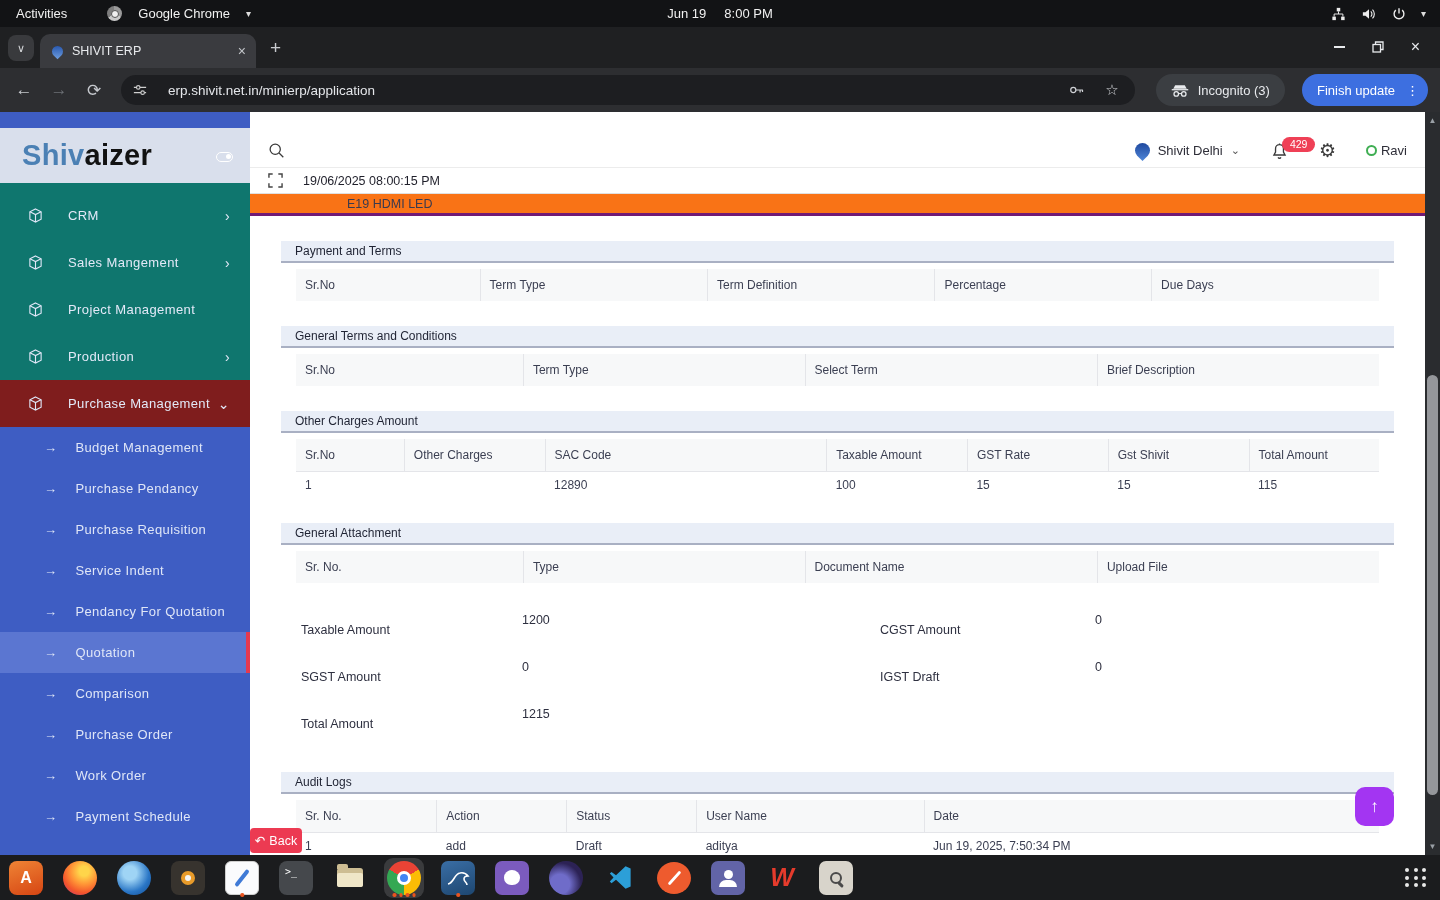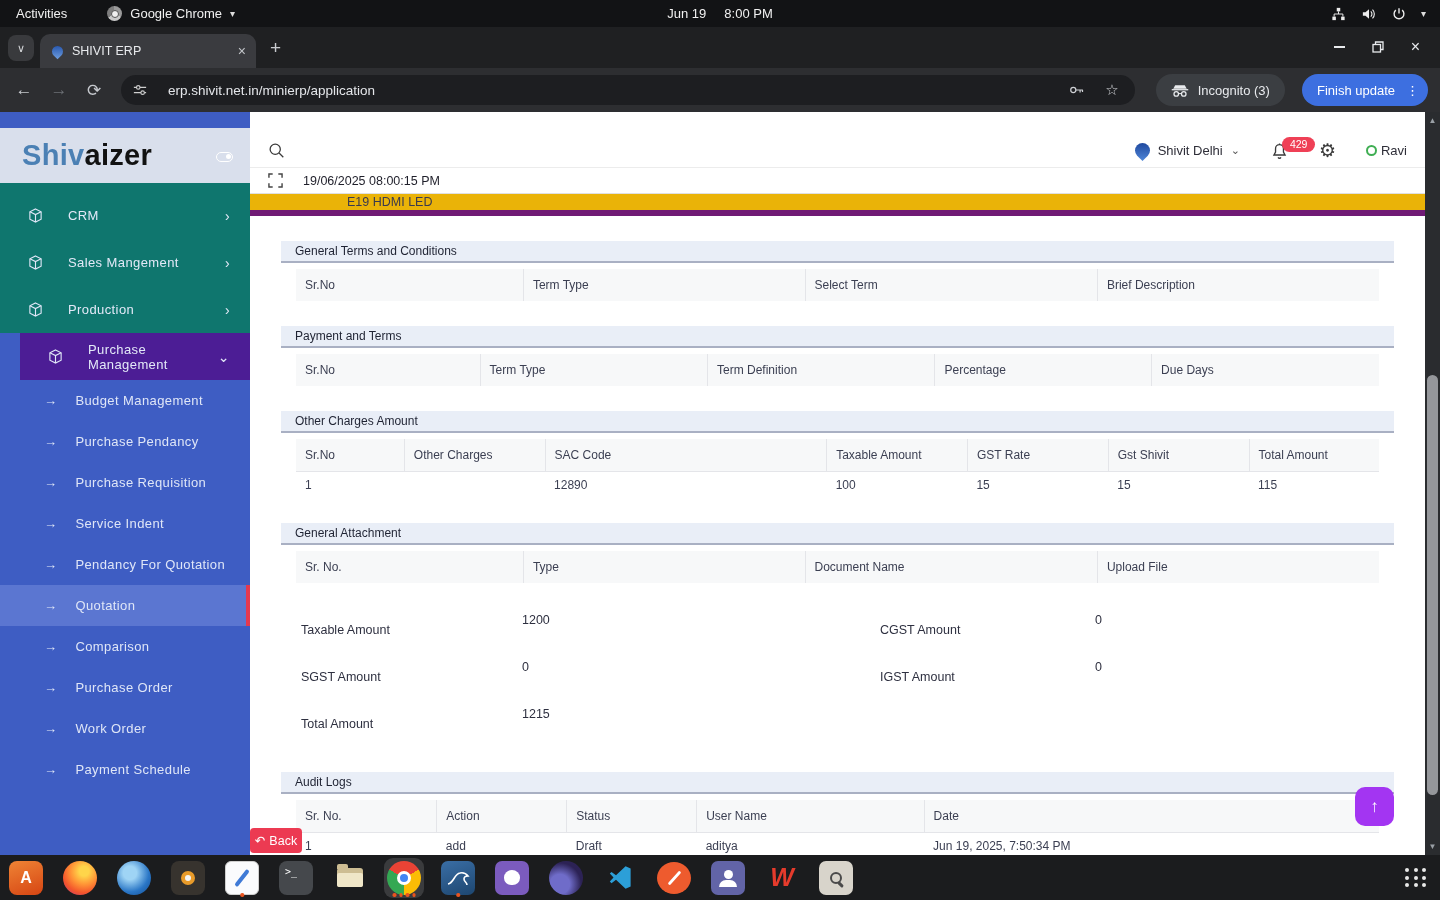--- a/index.html
+++ b/index.html
@@ -4,21 +4,21 @@
 <style>
   *{box-sizing:border-box;margin:0;padding:0;}
   html,body{width:1440px;height:900px;overflow:hidden;}
   body{font-family:"Liberation Sans","DejaVu Sans",sans-serif;background:#000;}
   .screen{position:relative;width:1440px;height:900px;background:#fff;overflow:hidden;}
 
   
   .ubuntu-bar{position:absolute;top:0;left:0;right:0;height:27px;background:#121315;color:#f1f1f1;
     display:flex;align-items:center;font-size:13px;z-index:50;}
   .ub-left{display:flex;align-items:center;gap:40px;padding-left:16px;}
-  .ub-appmenu{display:flex;align-items:center;gap:8px;}
+  .ub-appmenu{display:flex;align-items:center;gap:16px;}
   .mini-chrome{width:15px;height:15px;border-radius:50%;background:conic-gradient(#9a9a9a 0 33%,#c9c9c9 33% 66%,#7e7e7e 66% 100%);position:relative;}
   .mini-chrome::after{content:"";position:absolute;inset:3.5px;border-radius:50%;background:#efefef;border:1px solid #555;}
   .ub-clock{position:absolute;left:50%;transform:translateX(-50%);display:flex;gap:18px;}
   .ub-right{margin-left:auto;display:flex;align-items:center;gap:15px;padding-right:14px;}
   .caret{font-size:10px;color:#ddd;}
 
   
   .tabstrip{position:absolute;top:27px;left:0;right:0;height:41px;background:#1f2022;display:flex;align-items:flex-end;z-index:49;}
   .tab-search{width:26px;height:26px;border-radius:8px;background:#393a3d;color:#d7d9dc;display:flex;align-items:center;justify-content:center;
     font-size:11px;margin:0 6px 7px 8px;}
@@ -55,21 +55,21 @@
   .sidebar{position:absolute;left:0;top:0;width:250px;height:100%;background:#3e5dc3;overflow:hidden;}
   .logo-band{position:absolute;top:16px;left:0;width:250px;height:55px;background:#d9dfec;z-index:3;
     display:flex;align-items:center;padding-left:22px;}
   .logo-text{font-size:29px;font-weight:bold;letter-spacing:.3px;color:#121212;}
   .logo-text .p1{color:#4b80b4;}
   .logo-toggle{position:absolute;right:17px;top:24px;width:17px;height:10px;border:1.6px solid #fff;border-radius:6px;}
   .logo-toggle::after{content:"";position:absolute;right:1px;top:1px;width:5px;height:5px;border-radius:50%;background:#fff;}
   .side-menu{position:absolute;top:33px;left:0;right:0;z-index:1;}
   .side-item{height:47px;display:flex;align-items:center;padding:0 20px 0 28px;color:#e3e9f8;font-size:13px;
     letter-spacing:.4px;background:#0f766e;cursor:pointer;}
-  .side-item.active{background:#4c1d95;margin-left:20px;}
+  .side-item.active{background:#7f1d1d;}
   .side-item svg{margin-right:25px;flex:0 0 auto;}
   .side-chev{margin-left:auto;font-size:14px;}
   .sub-item{height:41px;display:flex;align-items:center;padding:0 20px 0 44px;color:#dfe6f7;font-size:13px;
     letter-spacing:.4px;cursor:pointer;}
   .sub-item .arrow{margin-right:18px;font-size:13px;}
   .sub-item.active{background:#5b76d1;box-shadow:inset -4px 0 0 #e4394f;}
 
   
   .content{position:absolute;left:250px;right:15px;top:0;bottom:0;background:#fff;overflow:hidden;}
   .app-header{height:34px;border-bottom:1px solid #ececec;display:flex;align-items:center;padding:0 18px;margin-top:22px;}
@@ -77,21 +77,21 @@
   .org{display:flex;align-items:center;gap:8px;font-size:13px;color:#2e2e38;}
   .org .chev{font-size:11px;color:#555;}
   .bell-wrap{position:relative;display:flex;align-items:center;}
   .badge{position:absolute;left:12px;top:-4px;background:#ef4056;color:#fff;font-size:10.5px;border-radius:9px;
     padding:2px 8px;line-height:1.1;}
   .gear{font-size:19px;color:#3a3a3a;}
   .user{display:flex;align-items:center;gap:4px;font-size:13px;color:#2e2e38;}
   .user-dot{width:11px;height:11px;border-radius:50%;border:2px solid #3fae53;background:#fff;}
   .subheader{height:26px;border-bottom:1px solid #e0e0e0;display:flex;align-items:center;gap:20px;
     padding:0 18px;font-size:12.5px;color:#1f1f2a;}
-  .partial-row{height:22px;background:#eab308;border-bottom:6px solid #701a75;font-size:12.5px;color:#3a3a4e;
+  .partial-row{height:22px;background:#f97316;border-bottom:3px solid #701a75;font-size:12.5px;color:#3a3a4e;
     padding-left:97px;display:flex;align-items:center;}
   .body-scroll{padding:0 31px;}
   .erp-section{margin-top:25px;}
   .sec-header{height:22px;background:#e9eef7;border-bottom:2px solid #a9b0c3;display:flex;align-items:center;
     padding-left:14px;font-size:12px;color:#1f2333;}
   .erp-section table{margin:6px 15px 0;width:calc(100% - 30px);border-collapse:collapse;font-size:12px;color:#3b3f52;table-layout:fixed;border:hidden;}
   .erp-section th{height:32px;font-weight:normal;text-align:left;padding:0 9px;background:#f7f8f9;border:1px solid #e4e5e9;}
   .erp-section td{height:27px;padding:0 9px;border-bottom:1px solid #d9dade;background:#fff;}
   .summary{margin:23px 15px 0;display:grid;grid-template-columns:226px 353px 220px 1fr;grid-auto-rows:47px;}
   .sum-label{display:flex;align-items:center;font-size:12.5px;color:#2e3040;padding-left:5px;}
@@ -263,20 +263,27 @@
                 <path d="M2 4l6 3 6-3M8 7v8"></path>
               </svg>
               <span class="side-label">Sales Mangement</span>
               <span class="side-chev">›</span>
             </div>
             <div class="side-item">
               <svg width="15" height="15" viewBox="0 0 16 16" stroke="#dfe6f7" fill="none" stroke-width="1.2">
                 <path d="M8 1l6 3v8l-6 3-6-3V4z"></path>
                 <path d="M2 4l6 3 6-3M8 7v8"></path>
               </svg>
+              <span class="side-label">Project Management</span>
+            </div>
+            <div class="side-item">
+              <svg width="15" height="15" viewBox="0 0 16 16" stroke="#dfe6f7" fill="none" stroke-width="1.2">
+                <path d="M8 1l6 3v8l-6 3-6-3V4z"></path>
+                <path d="M2 4l6 3 6-3M8 7v8"></path>
+              </svg>
               <span class="side-label">Production</span>
               <span class="side-chev">›</span>
             </div>
             <div class="side-item active">
               <svg width="15" height="15" viewBox="0 0 16 16" stroke="#dfe6f7" fill="none" stroke-width="1.2">
                 <path d="M8 1l6 3v8l-6 3-6-3V4z"></path>
                 <path d="M2 4l6 3 6-3M8 7v8"></path>
               </svg>
               <span class="side-label">Purchase Management</span>
               <span class="side-chev">⌄</span>
@@ -362,61 +369,61 @@
             <path d="M1 5V1h4M11 1h4v4M15 11v4h-4M5 15H1v-4"></path>
           </svg>
         <span>19/06/2025 08:00:15 PM</span>
       </div>
 
       <div class="partial-row">
         <span>E19 HDMI LED</span>
       </div>
 
       <div class="body-scroll">
-        <div class="erp-section">
-          <div class="sec-header">
-              <span class="sec-title">General Terms and Conditions</span>
-            </div>
-          <table>
-              <colgroup>
-                <col style="width: 21%;">
-                <col style="width: 26%;">
-                <col style="width: 27%;">
-                <col style="width: 26%;">
-              </colgroup>
-              <thead>
-                <tr>
-                  <th>Sr.No</th>
-                  <th>Term Type</th>
-                  <th>Select Term</th>
-                  <th>Brief Description</th>
-                </tr>
-              </thead>
-              <tbody></tbody>
-            </table>
-        </div>
         <div class="erp-section">
           <div class="sec-header">
               <span class="sec-title">Payment and Terms</span>
             </div>
           <table>
               <colgroup>
                 <col style="width: 17%;">
                 <col style="width: 21%;">
                 <col style="width: 21%;">
                 <col style="width: 20%;">
                 <col style="width: 21%;">
               </colgroup>
               <thead>
                 <tr>
                   <th>Sr.No</th>
                   <th>Term Type</th>
                   <th>Term Definition</th>
                   <th>Percentage</th>
                   <th>Due Days</th>
+                </tr>
+              </thead>
+              <tbody></tbody>
+            </table>
+        </div>
+        <div class="erp-section">
+          <div class="sec-header">
+              <span class="sec-title">General Terms and Conditions</span>
+            </div>
+          <table>
+              <colgroup>
+                <col style="width: 21%;">
+                <col style="width: 26%;">
+                <col style="width: 27%;">
+                <col style="width: 26%;">
+              </colgroup>
+              <thead>
+                <tr>
+                  <th>Sr.No</th>
+                  <th>Term Type</th>
+                  <th>Select Term</th>
+                  <th>Brief Description</th>
                 </tr>
               </thead>
               <tbody></tbody>
             </table>
         </div>
         <div class="erp-section">
           <div class="sec-header">
               <span class="sec-title">Other Charges Amount</span>
             </div>
           <table>
@@ -476,21 +483,21 @@
             </table>
         </div>
 
         <div class="summary">
           <div class="sum-label">Taxable Amount</div>
           <div class="sum-value">1200</div>
           <div class="sum-label">CGST Amount</div>
           <div class="sum-value">0</div>
           <div class="sum-label">SGST Amount</div>
           <div class="sum-value">0</div>
-          <div class="sum-label">IGST Amount</div>
+          <div class="sum-label">IGST Draft</div>
           <div class="sum-value">0</div>
           <div class="sum-label">Total Amount</div>
           <div class="sum-value">1215</div>
           <div></div>
             <div></div>
         </div>
 
         <div class="erp-section">
           <div class="sec-header">
               <span class="sec-title">Audit Logs</span>

